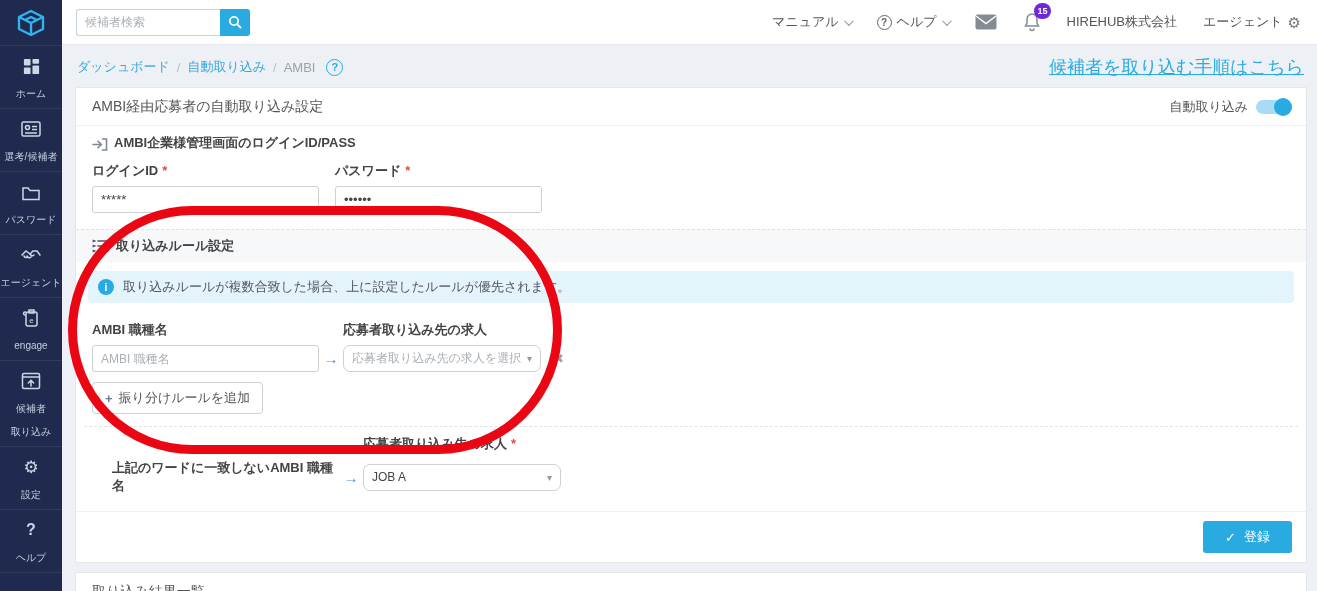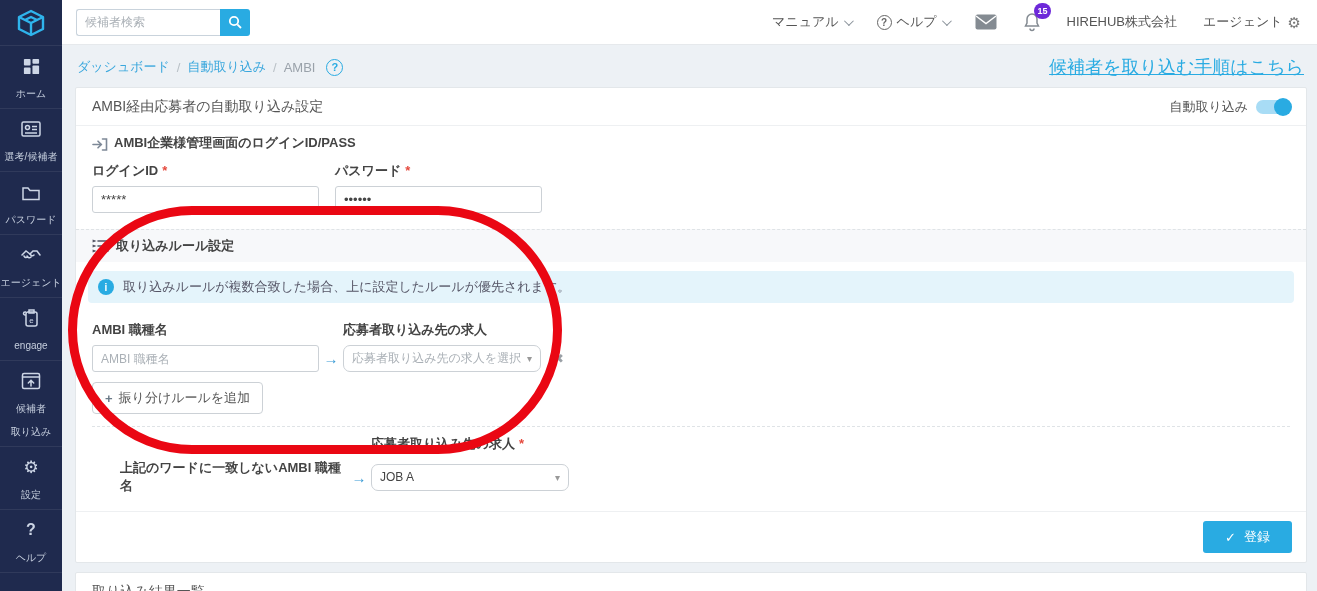--- a/index.html
+++ b/index.html
@@ -73,21 +73,21 @@
   .rrow input { height:27px; border:1px solid #ccd1d6; border-radius:3px; padding:0 8px; font-size:12px; width:100%; outline:none; color:#444; }
   .rrow input::placeholder { color:#aab0b6; }
   .select { height:27px; border:1px solid #ccd1d6; border-radius:7px; padding:0 8px; display:flex; align-items:center; justify-content:space-between; cursor:pointer; background:#fff; }
   .select .ph { color:#aab0b6; font-size:12px; white-space:nowrap; overflow:hidden; }
   .select .val { color:#444; font-size:12px; }
   .caret { color:#999; font-size:10px; }
   .xbtn { color:#9aa0a6; font-size:13px; font-weight:bold; margin-left:12px; cursor:pointer; }
   .addrule { margin:10px 0 12px; background:#fff; border:1px solid #ccd1d6; border-radius:4px; padding:6px 12px; font-size:13px; color:#555; display:inline-flex; align-items:center; gap:6px; cursor:pointer; }
   .addrule .plus { color:#6b7a88; font-weight:bold; }
 
-  .fallback { padding:8px 28px 16px; border-top:1px dashed #dfe3e6; margin:0 16px; }
+  .fallback { padding:8px 28px 16px; border-top:1px dashed #dfe3e6; margin:0 8px; }
   .fl-label { margin-left:251px; font-weight:bold; color:#444; font-size:13px; margin-bottom:6px; }
   .submitrow { border-top:1px solid #eef0f2; padding:9px 14px; display:flex; justify-content:flex-end; }
   .submit { background:#29abe2; color:#fff; border:none; border-radius:3px; padding:7px 22px; font-size:13px; display:inline-flex; align-items:center; gap:8px; cursor:pointer; }
 
   .c2head { padding:10px 16px; font-size:14px; color:#555; border-bottom:1px solid #eef0f2; }
 
   .annotation { position:absolute; left:68px; top:206px; width:494px; height:248px; border:9px solid #ea0713; border-radius:125px; z-index:60; pointer-events:none; }
 </style>
 </head>
 <body>

